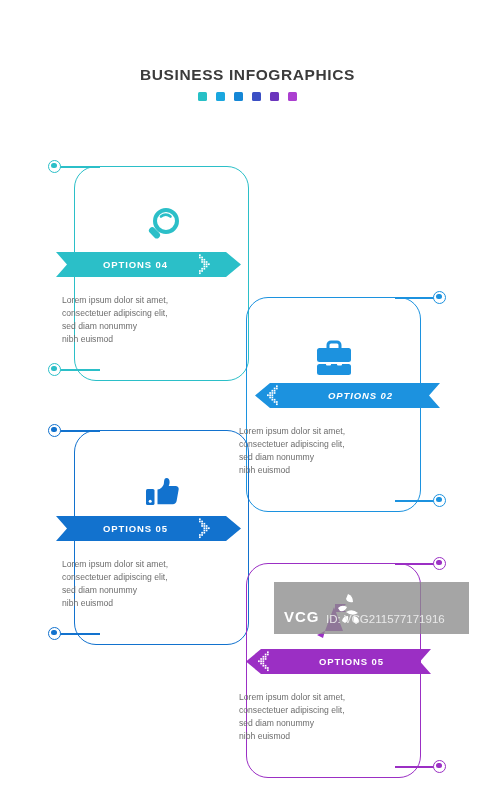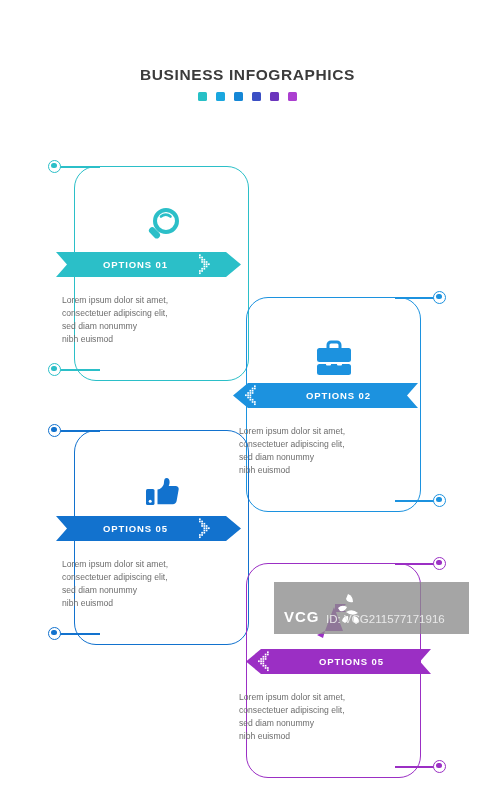--- a/index.html
+++ b/index.html
@@ -226,21 +226,21 @@
           <rect x="149.75" y="11.38" width="1.7" height="1.7" fill="#ffffff"></rect>
           <rect x="152.00" y="11.38" width="1.7" height="1.7" fill="#ffffff"></rect>
           <rect x="147.50" y="13.63" width="1.7" height="1.7" fill="#ffffff"></rect>
           <rect x="149.75" y="13.63" width="1.7" height="1.7" fill="#ffffff"></rect>
           <rect x="145.25" y="15.88" width="1.7" height="1.7" fill="#ffffff"></rect>
           <rect x="147.50" y="15.88" width="1.7" height="1.7" fill="#ffffff"></rect>
           <rect x="143.00" y="18.13" width="1.7" height="1.7" fill="#ffffff"></rect>
           <rect x="145.25" y="18.13" width="1.7" height="1.7" fill="#ffffff"></rect>
           <rect x="143.00" y="20.38" width="1.7" height="1.7" fill="#ffffff"></rect>
         </svg>
-      <div class="ribbon-label">OPTIONS 01</div>
+      <div class="ribbon-label">OPTIONS 04</div>
     </div>
 
     <div class="body-text" style="left:14px; top:140px;">Lorem ipsum dolor sit amet,
 consectetuer adipiscing elit,
 sed diam nonummy
 nibh euismod</div>
   </div>
 
   <div class="card card-right" style="top: 249px; color: rgb(28, 146, 223);">
     <div class="frame" style="border-color: rgb(28, 146, 223);"></div>
@@ -252,21 +252,21 @@
     <div class="icon-wrap">
       <svg width="46" height="42" viewBox="0 0 46 42">
         <path d="M17 11 v-3 a3 3 0 0 1 3-3 h6 a3 3 0 0 1 3 3 v3" fill="none" stroke="currentColor" stroke-width="3"></path>
         <rect x="6" y="11" width="34" height="14" rx="2.5" fill="currentColor"></rect>
         <rect x="6" y="27" width="34" height="11" rx="2.5" fill="currentColor"></rect>
         <rect x="15" y="25.4" width="5" height="3.2" rx="1" fill="#ffffff"></rect>
         <rect x="26" y="25.4" width="5" height="3.2" rx="1" fill="#ffffff"></rect>
       </svg>
     </div>
 
-    <div class="ribbon rtl" style="left:36px; top:98px;">
+    <div class="ribbon rtl" style="left:58px; top:98px;font-style:italic;">
       <svg viewBox="0 0 185 25" preserveAspectRatio="none">
         <path d="M185,0 H15 L0,12.5 L15,25 H185 L174,12.5 Z" fill="#1c92df"></path>
       </svg>
       <svg viewBox="0 0 185 25" class="arrow-dots">
           <rect x="21.00" y="2.38" width="1.7" height="1.7" fill="#ffffff"></rect>
           <rect x="21.00" y="4.63" width="1.7" height="1.7" fill="#ffffff"></rect>
           <rect x="18.75" y="4.63" width="1.7" height="1.7" fill="#ffffff"></rect>
           <rect x="18.75" y="6.88" width="1.7" height="1.7" fill="#ffffff"></rect>
           <rect x="16.50" y="6.88" width="1.7" height="1.7" fill="#ffffff"></rect>
           <rect x="18.75" y="9.13" width="1.7" height="1.7" fill="#ffffff"></rect>

